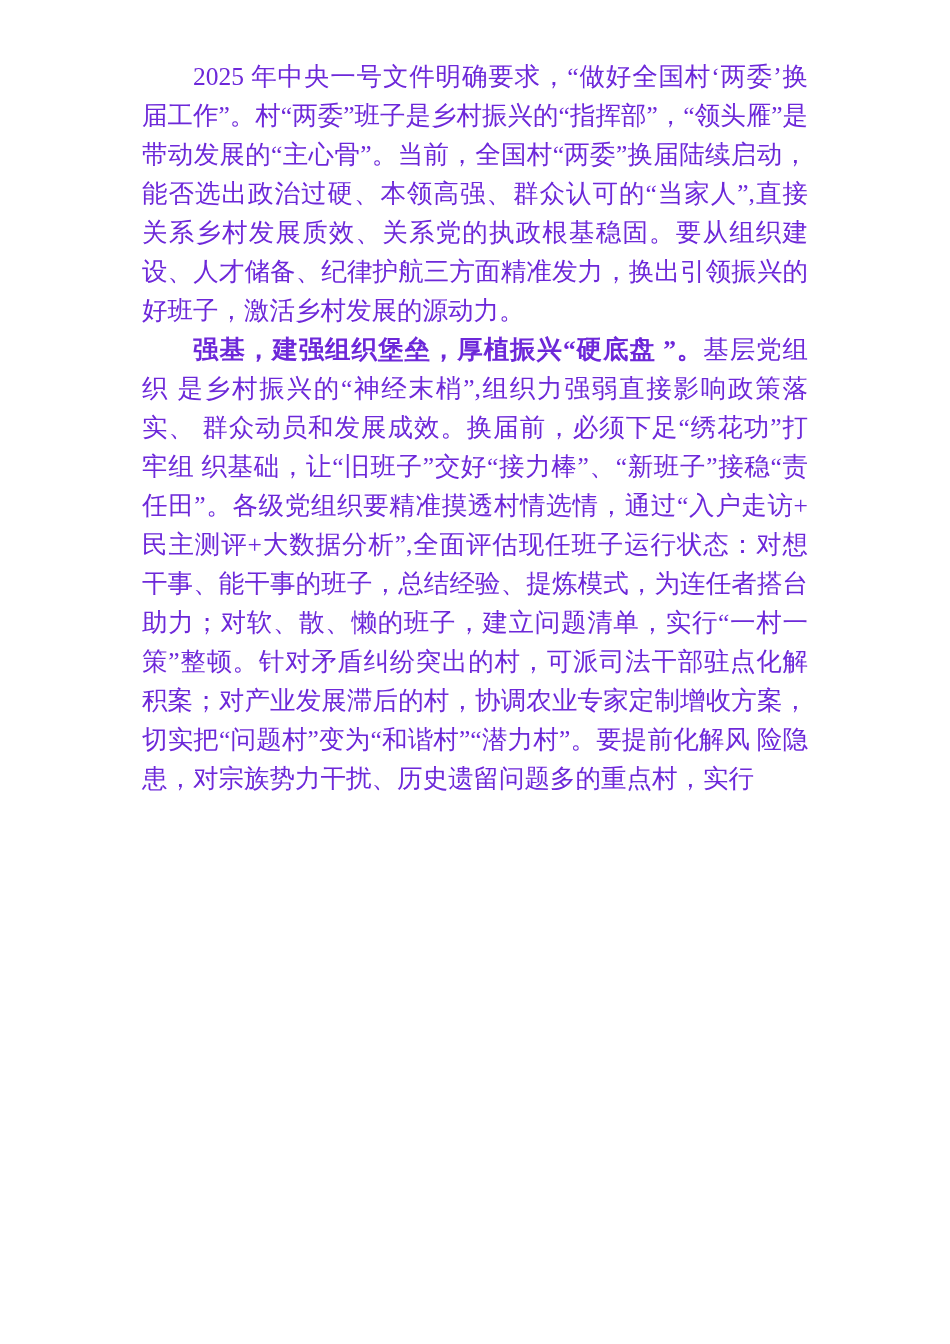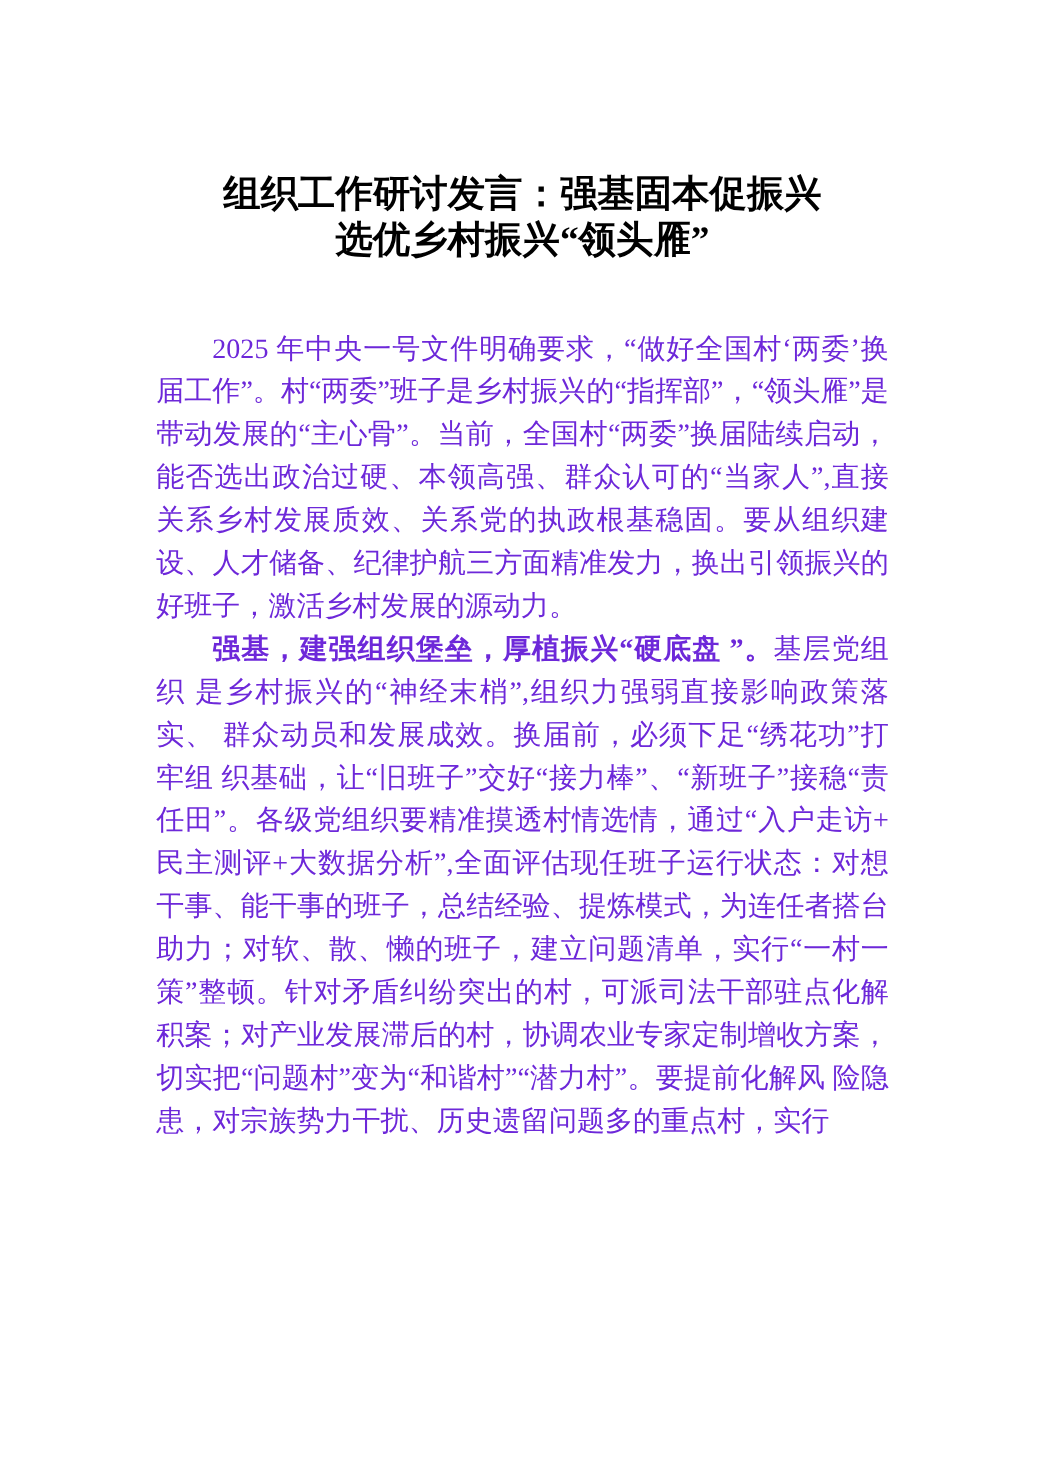--- a/index.html
+++ b/index.html
@@ -40,24 +40,20 @@
   .para .lead {
     font-weight: 700;
     margin-top: 47px;
   }
 </style>
 </head>
 <body>
 
 <div class="page">
 
-  <header class="doc-title">
-    <div class="title-line">组织工作研讨发言：强基固本促振兴</div>
-    <div class="title-line">选优乡村振兴“领头雁”</div>
-  </header>
 
   <main class="doc-body">
     <p class="para"><span>2025 年中央一号文件明确要求，“做好全国村‘两委’换届工作”。村“两委”班子是乡村振兴的“指挥部”，“领头雁”是带动发展的“主心骨”。当前，全国村“两委”换届陆续启动，能否选出政治过硬、本领高强、群众认可的“当家人”,直接关系乡村发展质效、关系党的执政根基稳固。要从组织建设、人才储备、纪律护航三方面精准发力，换出引领振兴的好班子，激活乡村发展的源动力。</span></p>
 
     <p class="para"><strong class="lead">强基，建强组织堡垒，厚植振兴“硬底盘 ”。</strong><span>基层党组织 是乡村振兴的“神经末梢”,组织力强弱直接影响政策落实、  群众动员和发展成效。换届前，必须下足“绣花功”打牢组 织基础，让“旧班子”交好“接力棒”、“新班子”接稳“责 任田”。各级党组织要精准摸透村情选情，通过“入户走访+ 民主测评+大数据分析”,全面评估现任班子运行状态：对想 干事、能干事的班子，总结经验、提炼模式，为连任者搭台 助力；对软、散、懒的班子，建立问题清单，实行“一村一 策”整顿。针对矛盾纠纷突出的村，可派司法干部驻点化解 积案；对产业发展滞后的村，协调农业专家定制增收方案，  切实把“问题村”变为“和谐村”“潜力村”。要提前化解风 险隐患，对宗族势力干扰、历史遗留问题多的重点村，实行</span></p>
   </main>
 
 </div>
 
 </body></html>

